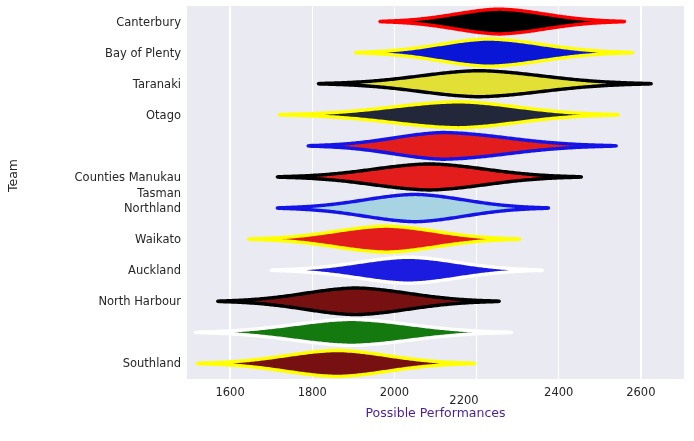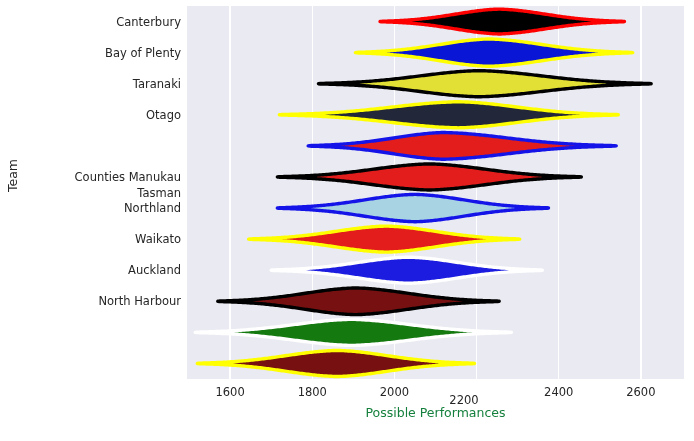--- a/index.html
+++ b/index.html
@@ -77,21 +77,21 @@
     color: #262626;
   }
   
   #xlabel {
     position: absolute;
     left: 187px;
     top: 405px;
     width: 497px;
     text-align: center;
     font-size: 12.5px;
-    color: #15803d;
+    color: #4c1d95;
   }
   #ylabel {
     position: absolute;
     left: 5px;
     top: 192px;
     font-size: 12.5px;
     color: #262626;
     transform: rotate(-90deg);
     transform-origin: left top;
     white-space: nowrap;
@@ -131,20 +131,21 @@
       <div class="ytick" style="top: 15.5417px; margin-left: 35px;">Canterbury</div>
       <div class="ytick" style="top: 46.625px; margin-left: 44px;">Bay of Plenty</div>
       <div class="ytick" style="top: 77.7083px;">Taranaki</div>
       <div class="ytick" style="top: 108.792px;">Otago</div>
       <div class="ytick" style="top: 151px; margin-top: 36px;">Tasman</div>
       <div class="ytick" style="top: 170.958px; text-align: right;">Counties Manukau</div>
       <div class="ytick" style="top: 202.042px; padding-left: 26px;">Northland</div>
       <div class="ytick" style="top: 233.125px;">Waikato</div>
       <div class="ytick" style="top: 264.208px; text-align: right;">Auckland</div>
       <div class="ytick" style="top: 295.292px;">North Harbour</div>
+      <div class="ytick" style="top: 357.458px;">Southland</div>
     </div>
   <div id="xtick-layer">
       <div class="xtick" style="left: 230.128px;">1600</div>
       <div class="xtick" style="left: 312.277px;">1800</div>
       <div class="xtick" style="left: 394.426px;">2000</div>
       <div class="xtick" style="left: 464px; margin-top: 8px;">2200</div>
       <div class="xtick" style="left: 558.723px;">2400</div>
       <div class="xtick" style="left: 640.872px;">2600</div>
     </div>
 

